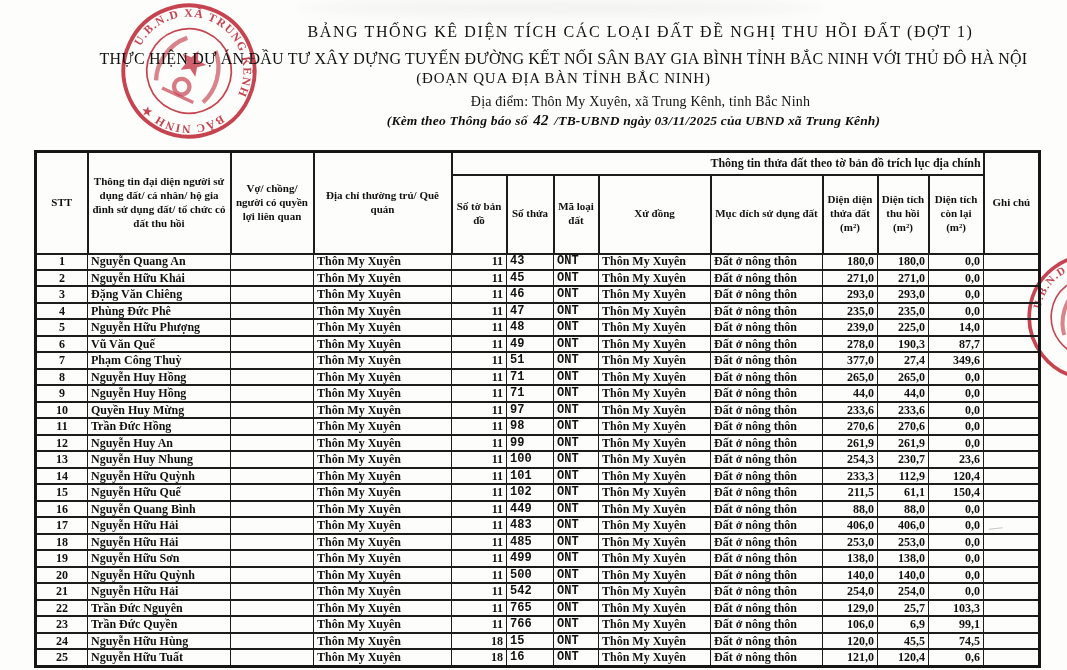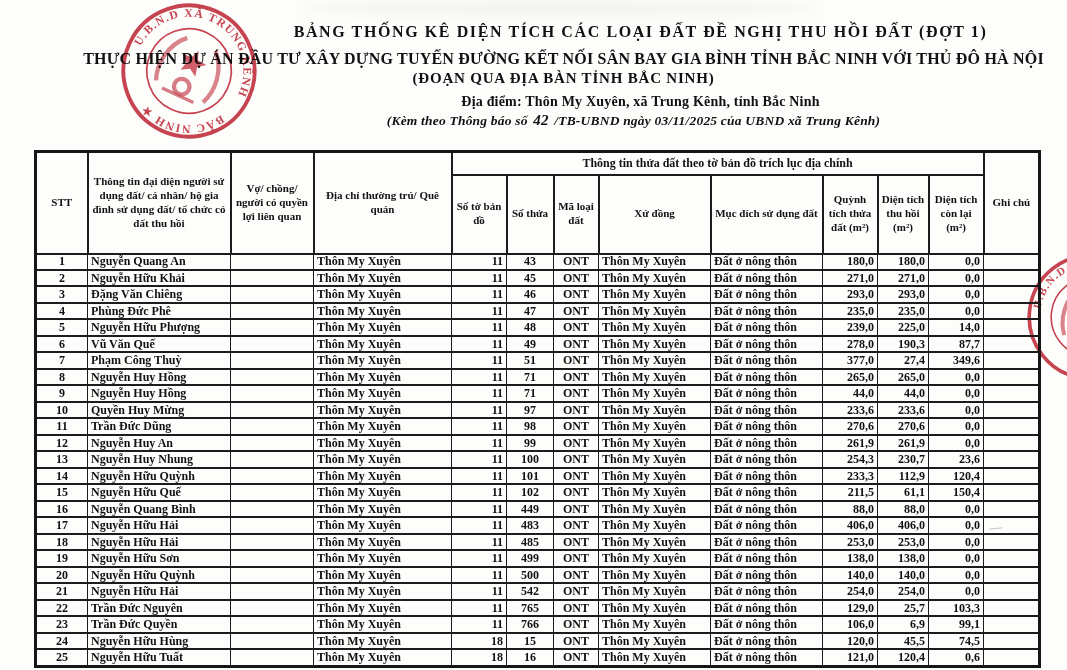--- a/index.html
+++ b/index.html
@@ -6,21 +6,21 @@
   body{
     width:1067px;height:670px;overflow:hidden;
     background:#ffffff;
     font-family:"Liberation Serif","DejaVu Serif",serif;
     color:#111;
   }
   .page{position:relative;width:1067px;height:670px;overflow:hidden;background:#fdfdfb;}
   .smudge{position:absolute;left:300px;top:0;width:520px;height:16px;background:rgba(60,60,60,.05);filter:blur(6px);border-radius:50%;}
 
   
-  .title-line{position:absolute;right:0;text-align:center;font-weight:bold;white-space:nowrap;}
+  .title-line{position:absolute;right:0;text-align:center;font-weight:normal;white-space:nowrap;}
   .t1{top:23px;left:214px;font-size:16px;letter-spacing:1.6px;}
   .t2{top:50px;left:60px;font-size:16px;letter-spacing:.2px;}
   .t3{top:70px;left:60px;font-size:15px;letter-spacing:.8px;}
   .t4{top:94px;left:214px;font-size:14px;letter-spacing:.2px;}
   .t5{top:112px;left:200px;font-size:13.5px;font-weight:bold;font-style:italic;letter-spacing:.2px;}
   .ref-number{font-size:15px;padding:0 2px;}
 
   
   .stamp{position:absolute;mix-blend-mode:multiply;opacity:.9;}
   .stamp svg{display:block;width:100%;height:100%;}
@@ -34,26 +34,26 @@
     font-size:12px;font-weight:bold;line-height:1.05;
   }
   table.land{border:3px solid #161616;}
   table.land th,table.land td{border:1px solid #1c1c1c;overflow:hidden;white-space:nowrap;}
   table.land thead th{
     border-width:2px;font-size:11px;text-align:center;vertical-align:middle;
     white-space:normal;line-height:1.25;padding:1px 2px;
   }
   table.land thead tr.h1{height:23px;}
   table.land thead tr.h2{height:79px;}
-  table.land thead th.group-h{font-size:12px;}
+  table.land thead th.group-h{font-size:12px;text-align:right;}
   table.land tbody td{border-top-width:2px;border-bottom-width:2px;padding:0 3px;vertical-align:middle;}
   td.c-stt{text-align:center;}
   td.c-owner,td.c-address,td.c-field,td.c-purpose{text-align:left;}
   td.c-map{text-align:right;padding-right:5px;}
-  td.c-parcel,td.c-code{text-align:center;}
+  td.c-parcel,td.c-code{text-align:left;font-family:Liberation Mono, monospace;}
   td.c-num{text-align:right;padding-right:4px;}
   .tiny-mark{position:absolute;left:989px;top:528px;width:14px;height:4px;border-top:1.5px solid #999;transform:rotate(-6deg);opacity:.55;}
 </style>
 </head>
 <body>
 
 <div class="page">
 
   <div class="smudge"></div>
 
@@ -128,21 +128,21 @@
         <th rowspan="2">Địa chỉ thường trú/ Quê quán</th>
         <th colspan="8" class="group-h">Thông tin thửa đất theo tờ bản đồ trích lục địa chính</th>
         <th rowspan="2">Ghi chú</th>
       </tr>
       <tr class="h2">
         <th>Số tờ bản đồ</th>
         <th>Số thửa</th>
         <th>Mã loại đất</th>
         <th>Xứ đồng</th>
         <th>Mục đích sử dụng đất</th>
-        <th>Quỳnh tích thửa đất (m²)</th>
+        <th>Diện diện thửa đất (m²)</th>
         <th>Diện tích thu hồi (m²)</th>
         <th>Diện tích còn lại (m²)</th>
       </tr>
     </thead>
     <tbody>
     <tr>
       <td class="c-stt">1</td>
       <td class="c-owner">Nguyễn Quang An</td>
       <td class="c-spouse"></td>
       <td class="c-address">Thôn My Xuyên</td>
@@ -296,21 +296,21 @@
       <td class="c-field">Thôn My Xuyên</td>
       <td class="c-purpose">Đất ở nông thôn</td>
       <td class="c-num">233,6</td>
       <td class="c-num">233,6</td>
       <td class="c-num">0,0</td>
       <td class="c-note"></td>
     </tr>
 
     <tr>
       <td class="c-stt">11</td>
-      <td class="c-owner">Trần Đức Dũng</td>
+      <td class="c-owner">Trần Đức Hồng</td>
       <td class="c-spouse"></td>
       <td class="c-address">Thôn My Xuyên</td>
       <td class="c-map">11</td>
       <td class="c-parcel">98</td>
       <td class="c-code">ONT</td>
       <td class="c-field">Thôn My Xuyên</td>
       <td class="c-purpose">Đất ở nông thôn</td>
       <td class="c-num">270,6</td>
       <td class="c-num">270,6</td>
       <td class="c-num">0,0</td>

